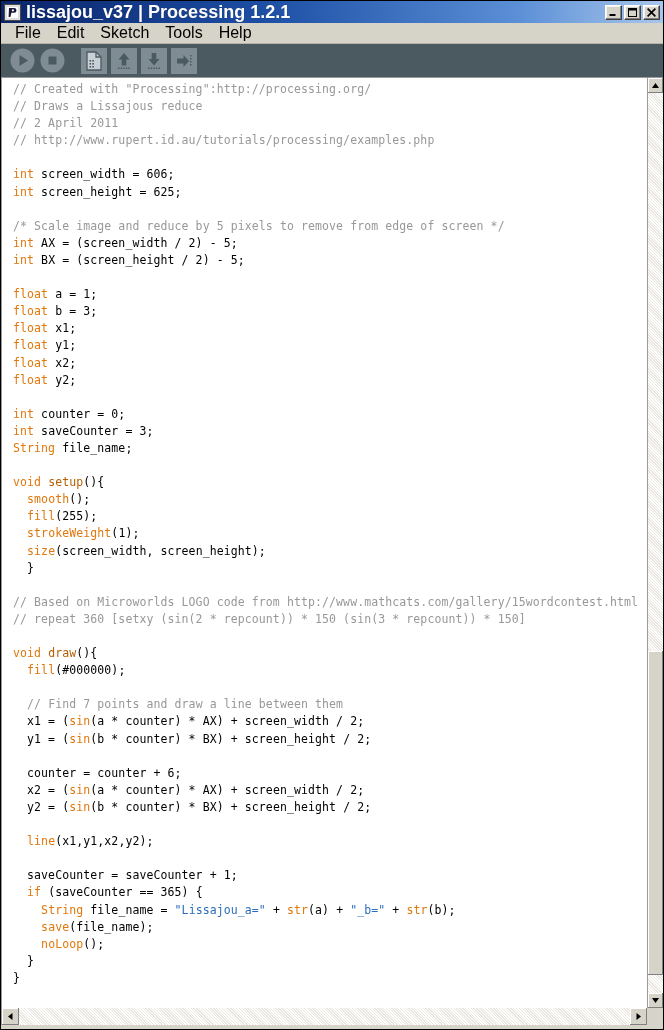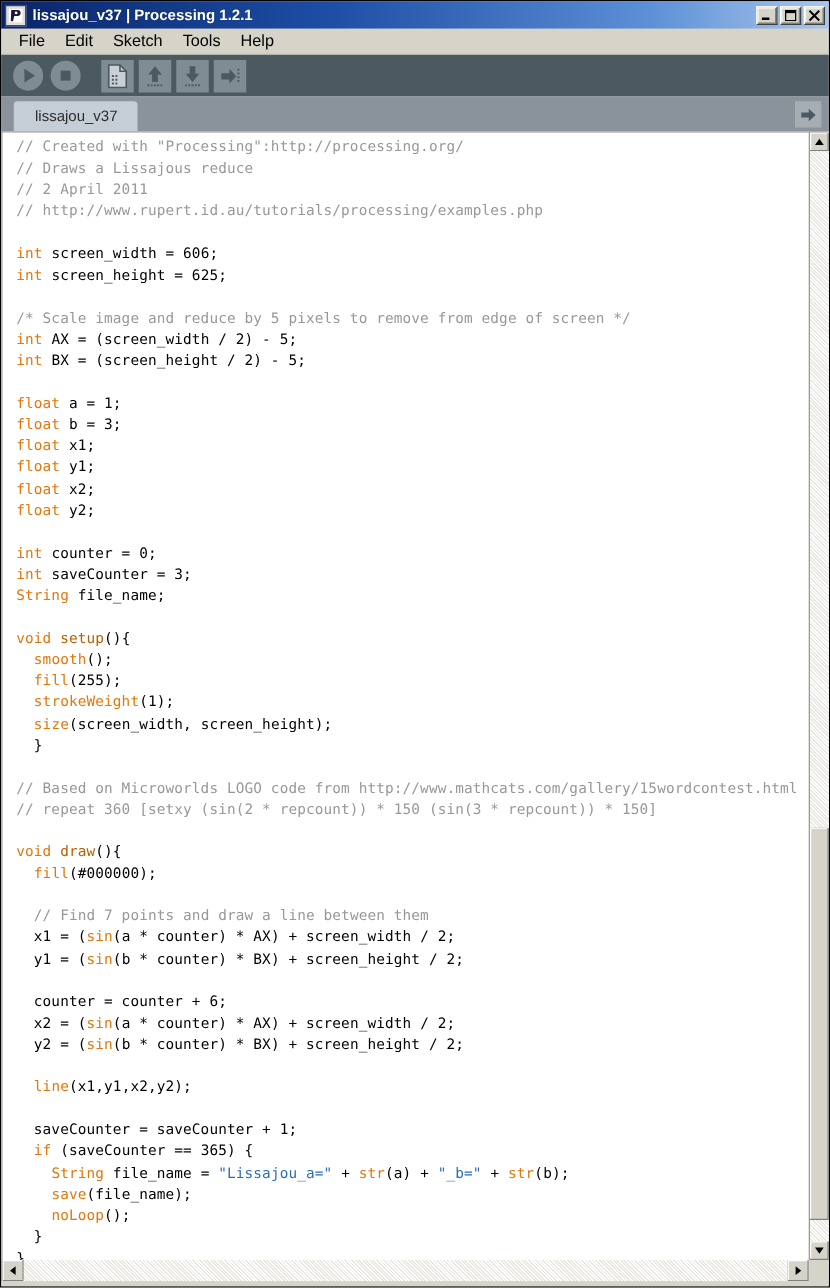--- a/index.html
+++ b/index.html
@@ -34,21 +34,21 @@
     background: #dfdfdf;
     border: 1px solid #4a4a4a;
     margin-right: 5px;
     position: relative;
     flex: 0 0 auto;
     display: flex; align-items: center; justify-content: center;
   }
   .title-icon svg { display:block; }
   .title-text {
     color: #ffffff;
-    font-size: 12px;
+    font-size: 18px;
     font-weight: bold;
     white-space: nowrap;
     text-shadow: 0 0 1px rgba(0,0,0,.4);
     flex: 1 1 auto;
     overflow: hidden;
   }
   .winbtns { display: flex; gap: 2px; padding-right: 1px; }
   .winbtn {
     width: 17px; height: 15px;
     background: #d6d3c8;
@@ -66,21 +66,21 @@
   .menubar {
     flex: 0 0 21px;
     height: 21px;
     background: #d6d3c8;
     display: flex; align-items: center;
     padding-left: 6px;
     border-bottom: 1px solid #b8b4a8;
     box-sizing: border-box;
   }
   .menuitem {
-    font-size: 13px;
+    font-size: 16px;
     color: #000000;
     padding: 2px 8px 3px 8px;
     cursor: default;
     white-space: nowrap;
     text-align: center;
   }
 
   
   .toolbar {
     flex: 0 0 33px;
@@ -336,28 +336,20 @@
         <g fill="#4b5a61">
           <rect x="15" y="4" width="1.5" height="1.5"></rect>
             <rect x="15" y="7" width="1.5" height="1.5"></rect>
           <rect x="15" y="10" width="1.5" height="1.5"></rect>
             <rect x="15" y="13" width="1.5" height="1.5"></rect>
         </g>
       </svg>
     </span>
   </div>
 
-  <div class="tabbar">
-    <span class="tab">lissajou_v37</span>
-    <span class="tab-right-btn">
-      <svg width="14" height="14" viewBox="0 0 14 14">
-        <path d="M1 5 H7 V2 L12.5 7 L7 12 V9 H1 Z" fill="#4b5a61"></path>
-      </svg>
-    </span>
-  </div>
 
   <div class="editor-wrap">
     <div class="editor">
       <pre class="code" id="code-out"><span class="c-comment">// Created with "Processing":http://processing.org/</span>
 <span class="c-comment">// Draws a Lissajous reduce</span>
 <span class="c-comment">// 2 April 2011</span>
 <span class="c-comment">// http://www.rupert.id.au/tutorials/processing/examples.php</span>
 
 <span class="c-kw">int</span><span class="c-plain"> screen_width = 606;</span>
 <span class="c-kw">int</span><span class="c-plain"> screen_height = 625;</span>

